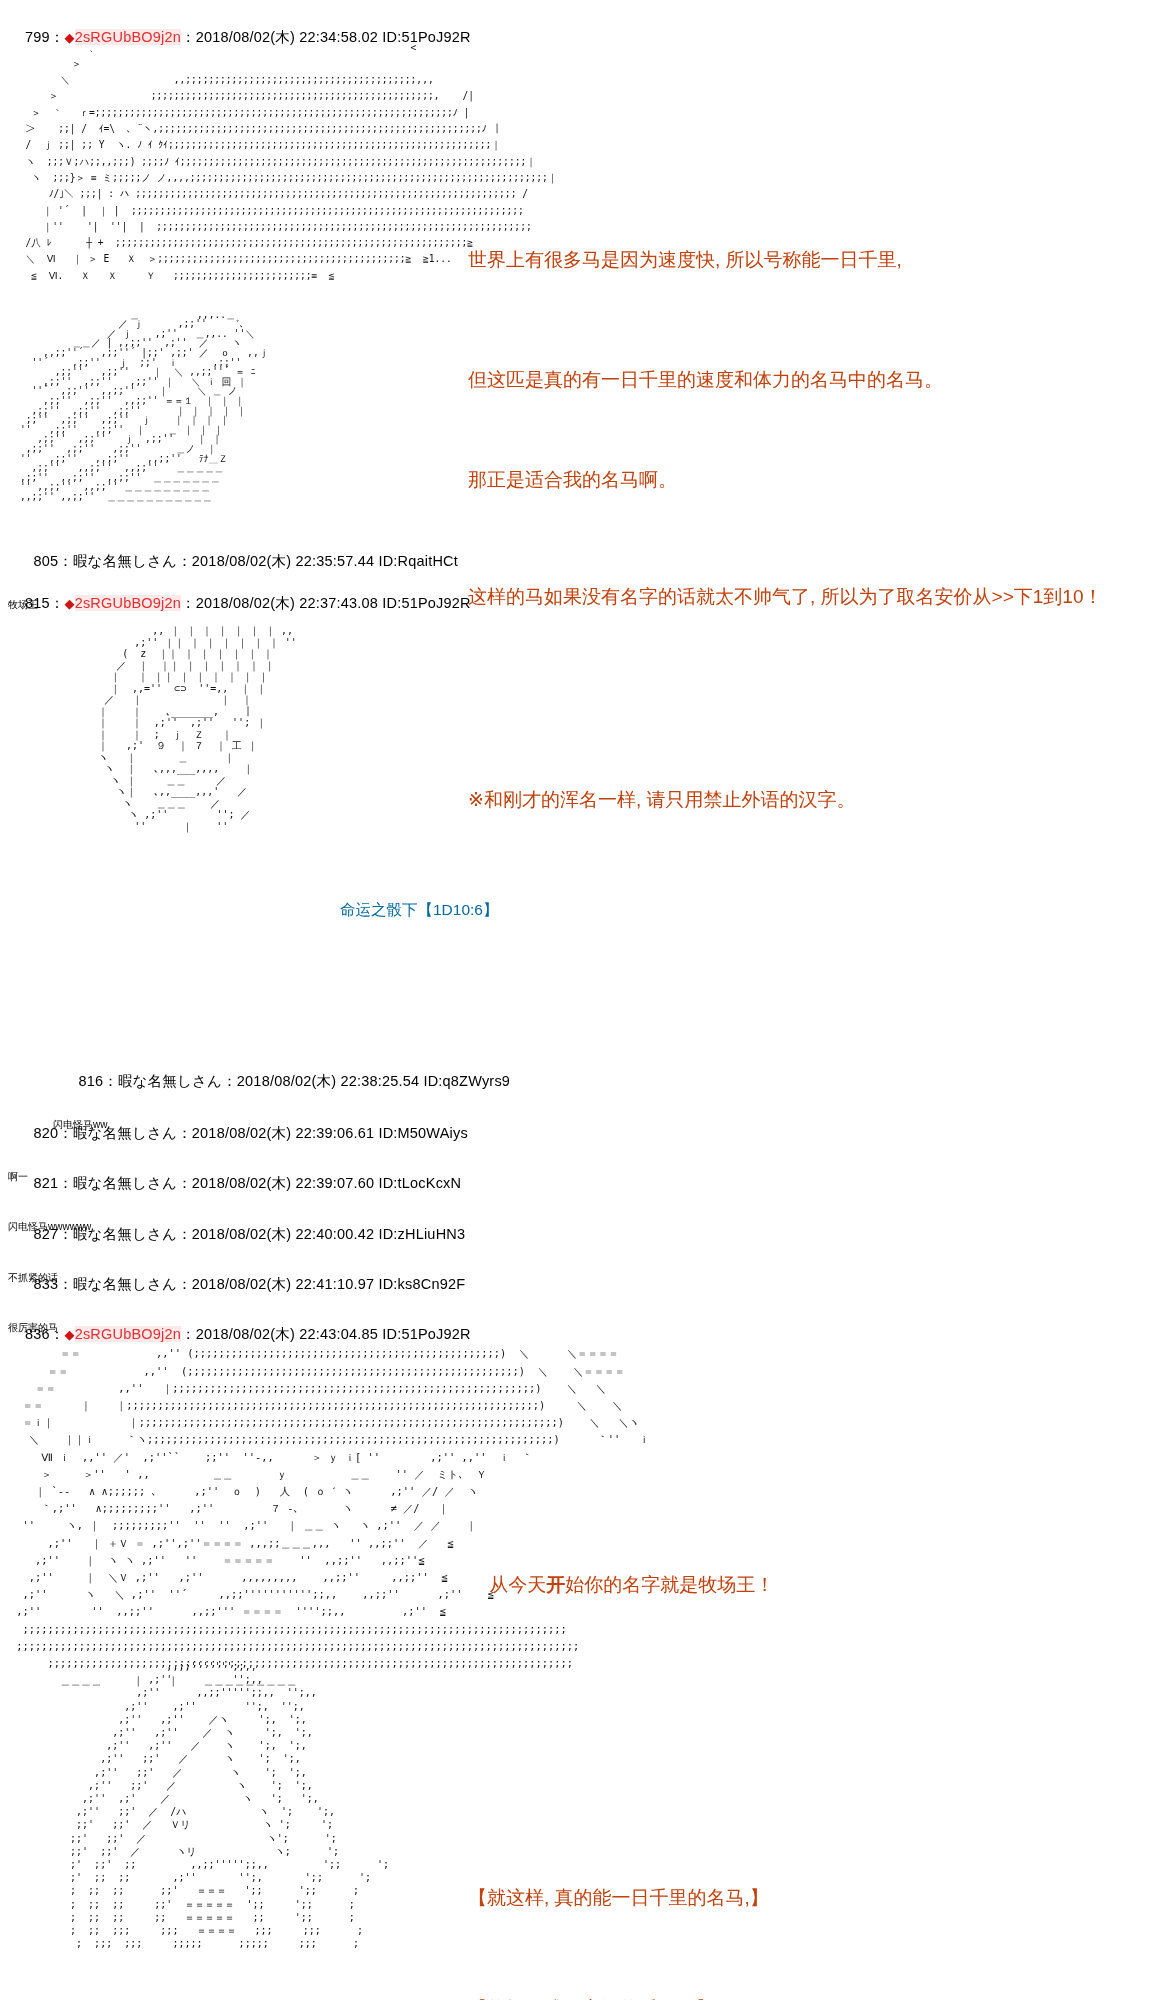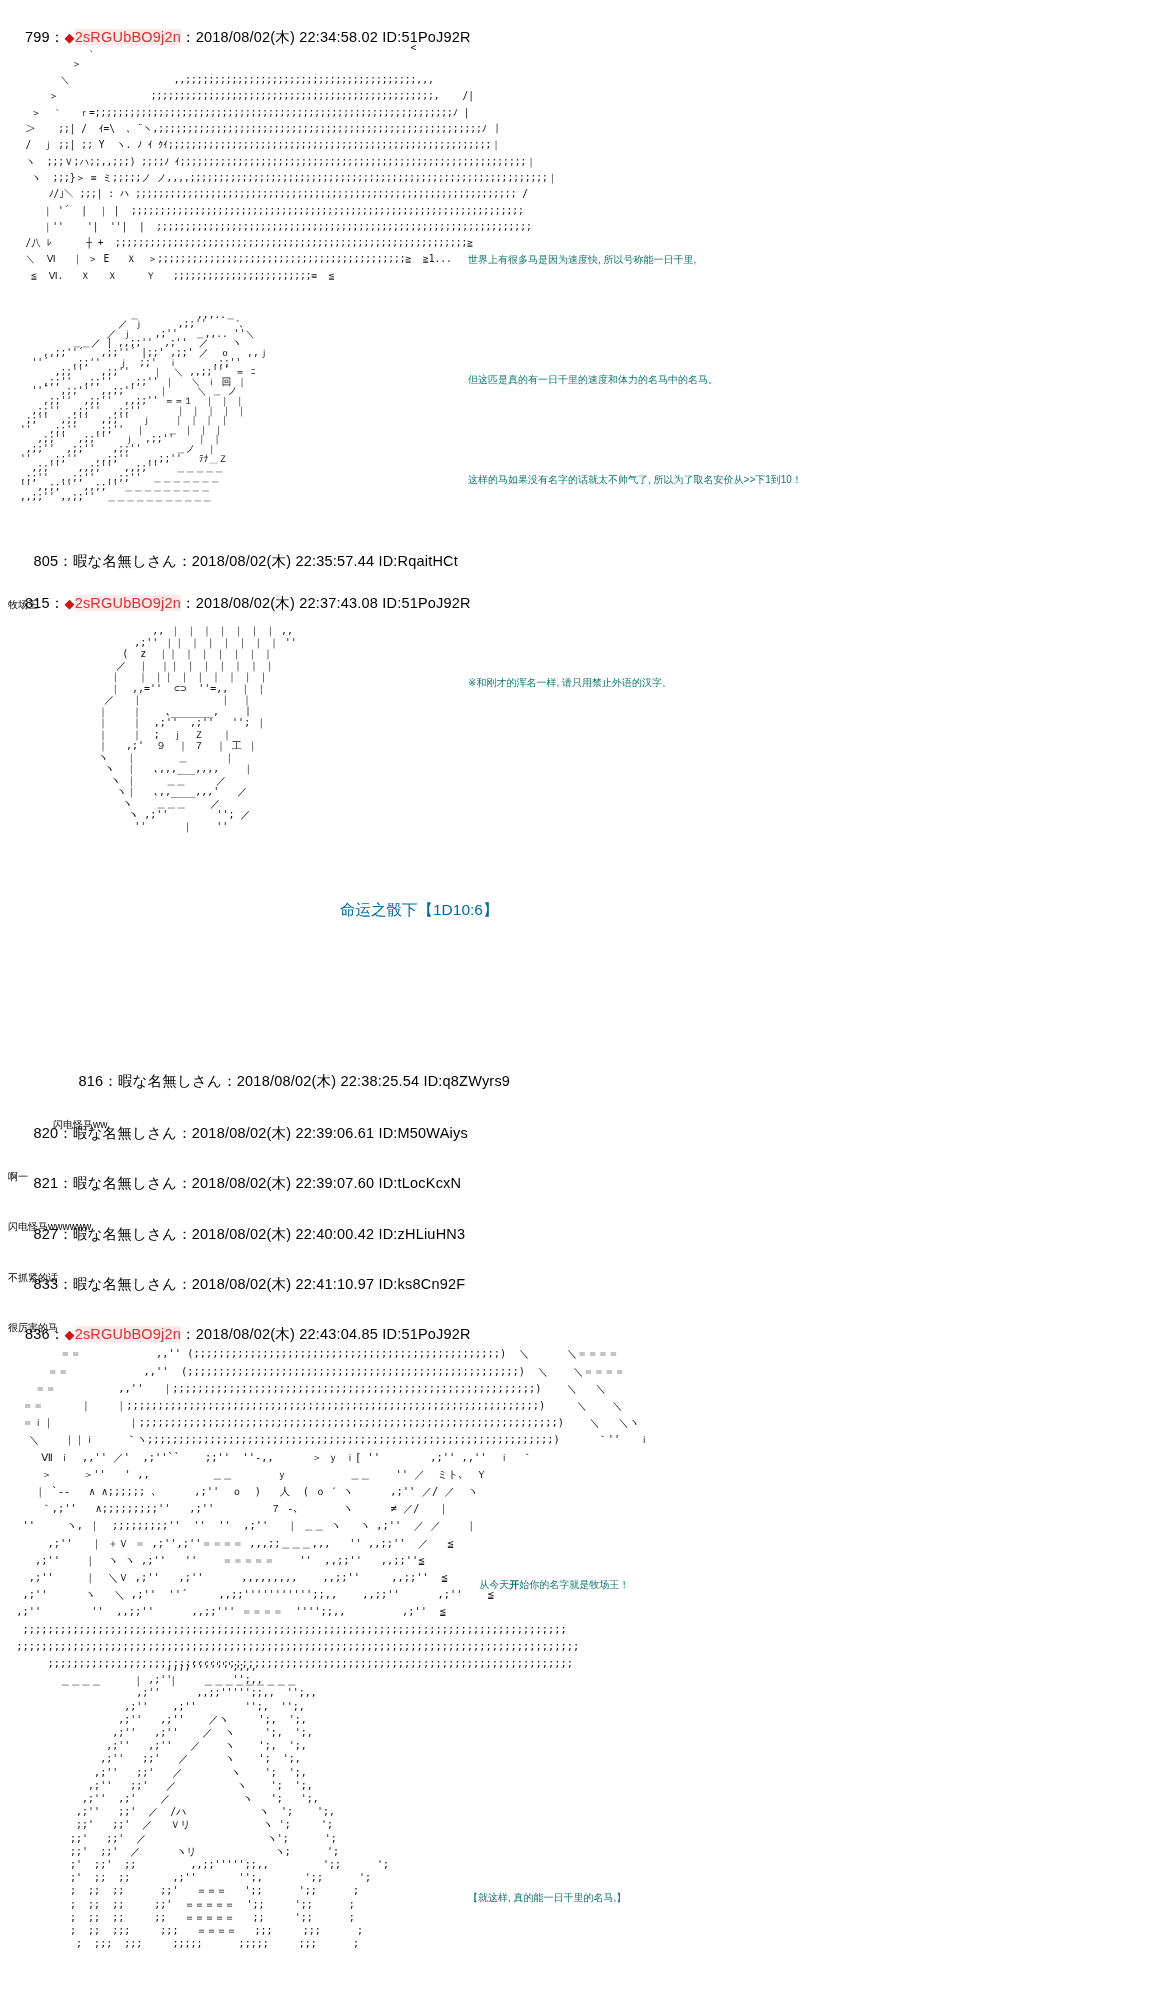--- a/index.html
+++ b/index.html
@@ -60,23 +60,23 @@
     line-height: 10.4px;
     white-space: pre;
     letter-spacing: 0px;
     color: #111;
     transform-origin: top left;
   }
 
   
   .speech {
     position: absolute;
-    font-size: 10px;
+    font-size: 19px;
     line-height: 38px;
-    color: #0f766e;
+    color: #c2410c;
     white-space: pre;
   }
   .speech b { font-weight: bold; }
 
   .dice {
     position: absolute;
     font-size: 15.5px;
     color: #0369a1;
     white-space: pre;
   }
@@ -126,20 +126,21 @@
 ''   ,;;''   ,;;''  ｜    ＿ ｜ ｜ ｜
    ,;;''  ,;;''   ｊ  ,;;''    ｜ ｜
  ,;;''  ,;;''   ,;;''      ＿ノ  ｜
 ''   ,;;''   ,,;;''   ,,;;''   ﾃﾅ＿Ｚ
   ,;;''   ,,;;''  ,,;;''   ＿＿＿＿＿
 ,;;''  ,,;;''  ,,;;''  ＿＿＿＿＿＿＿
 '' ,,;;''  ,,;;'' ＿＿＿＿＿＿＿＿＿
 ,,;;'' ,,;;''  ＿＿＿＿＿＿＿＿＿＿＿</pre>
 
   <div class="speech" style="left:468px; top:382px; line-height:39px;">
+    <div>那正是适合我的名马啊。</div>
     <div>这样的马如果没有名字的话就太不帅气了, 所以为了取名安价从&gt;&gt;下1到10！</div>
     <div style="height:8px"></div>
     <div>※和刚才的浑名一样, 请只用禁止外语的汉字。</div>
   </div>
 
   <div class="block" style="top:530px;">
     <div class="post-header">
       <span>805</span><span>：</span><span class="name-anon">暇な名無しさん</span><span>：</span><span>2018/08/02(木) 22:35:57.44</span><span> </span><span>ID:RqaitHCt</span>
     </div>
     <div class="post-body">牧场王</div>

